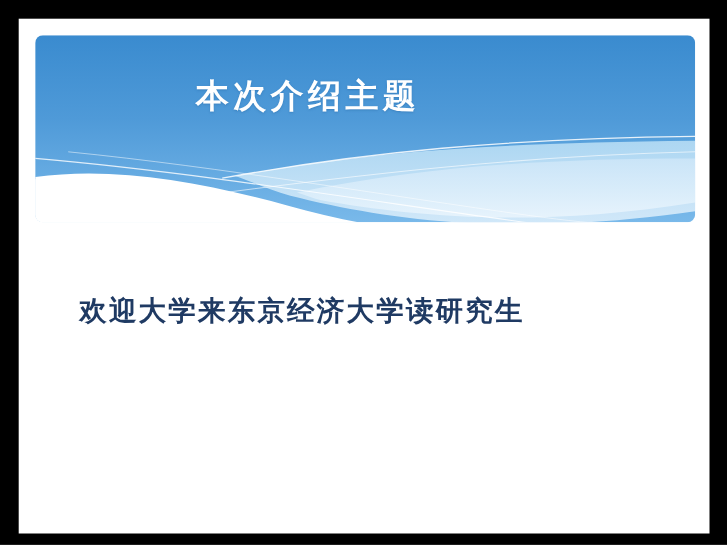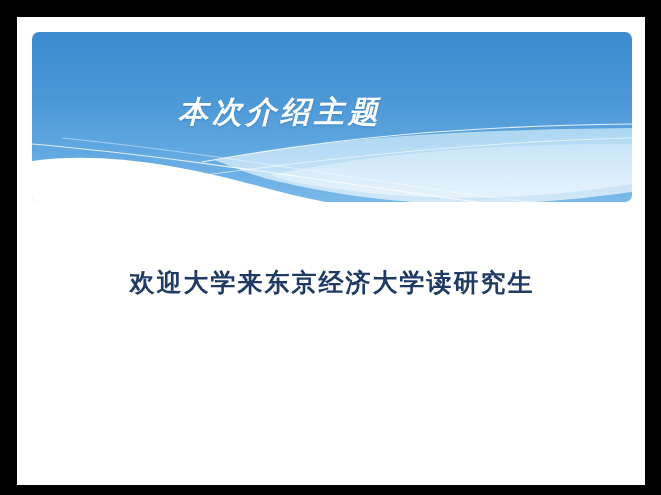--- a/index.html
+++ b/index.html
@@ -54,35 +54,33 @@
   #slide-title {
     position: absolute;
     left: 15px;
     top: 52px;
     width: 496px;
     text-align: center;
     color: #ffffff;
     font-family: "DejaVu Serif", "Liberation Serif", serif;
     font-size: 30px;
     font-weight: 700;
-    font-style: italic;
     letter-spacing: 4px;
     line-height: 1.25;
     text-shadow: 0 1px 2px rgba(30,90,150,0.35);
     white-space: nowrap;
-    margin-top: 24px;
   }
 
   
   #slide-body {
     position: absolute;
     left: 55px;
     top: 250px;
     width: 520px;
-    text-align: center;
+    text-align: left;
   }
   #body-line {
     display: inline-block;
     color: #1f3a63;
     font-family: "DejaVu Serif", "Liberation Serif", serif;
     font-size: 25px;
     font-weight: 700;
     letter-spacing: 2px;
     line-height: 1.3;
     white-space: nowrap;

